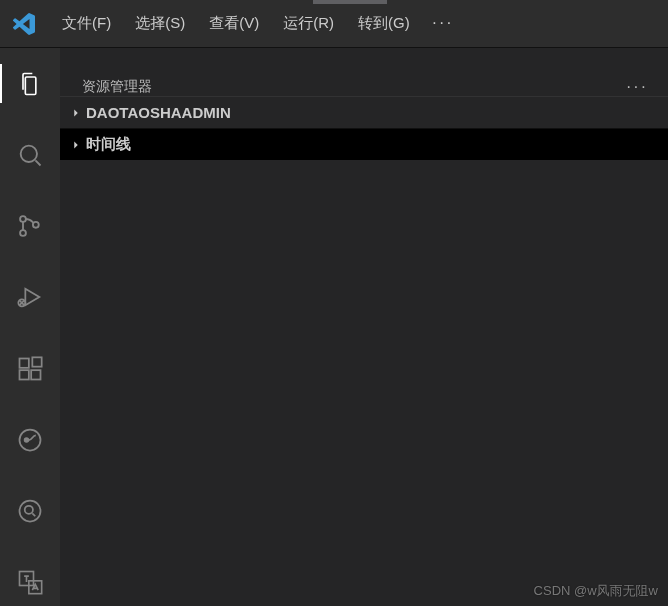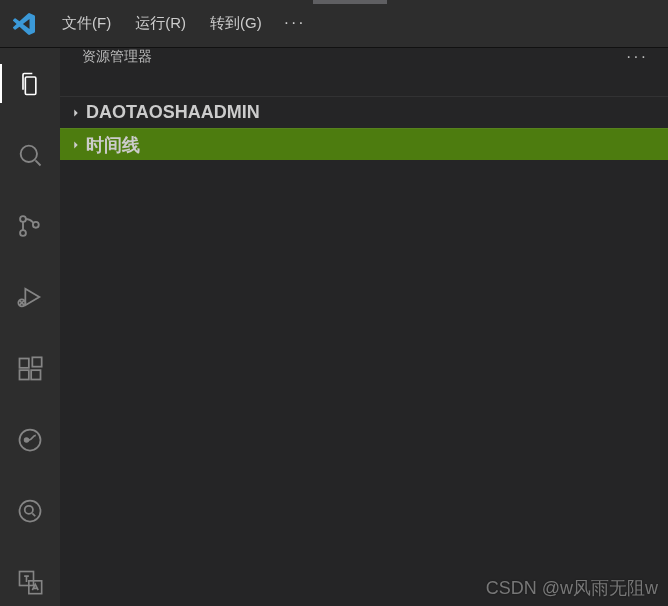--- a/index.html
+++ b/index.html
@@ -85,21 +85,21 @@
     }
     .sidebar {
       flex: 1;
       background: #252526;
       display: flex;
       flex-direction: column;
     }
     .sidebar-header {
       height: 48px;
       display: flex;
-      align-items: flex-start;
+      align-items: flex-end;
       padding: 0 20px 0 22px;
       justify-content: space-between;
     }
     .sidebar-title {
       font-size: 14px;
       color: #bbbbbb;
       font-weight: 400;
     }
     .more-actions {
       color: #bbbbbb;
@@ -107,40 +107,40 @@
       cursor: pointer;
       letter-spacing: 2px;
     }
     .section {
       height: 32px;
       display: flex;
       align-items: center;
       padding: 0 6px;
       cursor: pointer;
       font-weight: 700;
-      font-size: 18px;
+      font-size: 15px;
       color: #cccccc;
       border-top: 1px solid rgba(204,204,204,0.08);
       text-align: right;
     }
     .section .chevron {
       width: 20px;
       display: inline-flex;
       justify-content: center;
       color: #cccccc;
       font-size: 14px;
     }
     .section.highlighted {
-      background: #4d7c0f;
+      background: #000000;
     }
     .watermark {
       position: absolute;
       bottom: 6px;
       right: 10px;
-      font-size: 18px;
+      font-size: 13px;
       color: #868686;
       opacity: 0.85;
       text-shadow: 0 0 2px rgba(0,0,0,0.6);
     }
     .highlight-tab {
       position: absolute;
       top: 0;
       left: 313px;
       width: 74px;
       height: 4px;
@@ -154,20 +154,22 @@
 <div class="highlight-tab"></div>
 
 <div class="title-bar">
   <div class="app-icon">
     <svg width="22" height="22" viewBox="0 0 24 24">
         <path fill="#3b99d8" d="M23.15 2.587L18.21.21a1.49 1.49 0 0 0-1.705.29l-9.46 8.63-4.12-3.128a.999.999 0 0 0-1.276.057L.327 7.261A1 1 0 0 0 .326 8.74L3.9 12 .326 15.26a1 1 0 0 0 .001 1.479L1.65 17.94a.999.999 0 0 0 1.276.057l4.12-3.128 9.46 8.63a1.49 1.49 0 0 0 1.704.29l4.942-2.377A1.5 1.5 0 0 0 24 20.06V3.939a1.5 1.5 0 0 0-.85-1.352zm-5.146 14.861L10.826 12l7.178-5.448v10.896z"></path>
       </svg>
   </div>
   <div class="menu-items">
     <div class="menu-item">文件(F)</div>
+    <div class="menu-item">选择(S)</div>
+    <div class="menu-item">查看(V)</div>
     <div class="menu-item">运行(R)</div>
     <div class="menu-item">转到(G)</div>
     <div class="overflow-dots">···</div>
   </div>
 </div>
 
 <div class="main-container">
   <div class="activity-bar">
     <div class="activity-item active">
       <svg width="28" height="28" viewBox="0 0 24 24" fill="none" stroke="currentColor" stroke-width="1.4">

